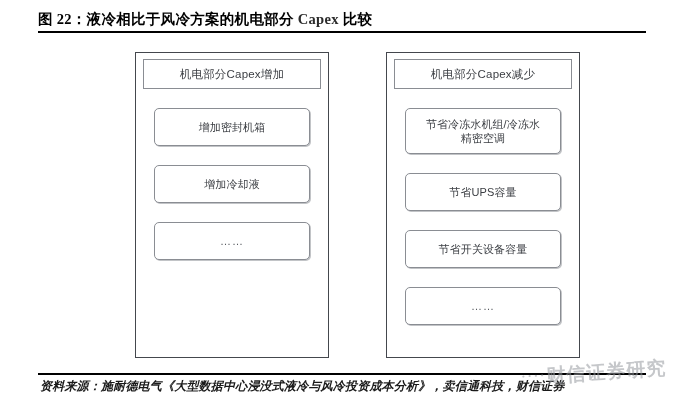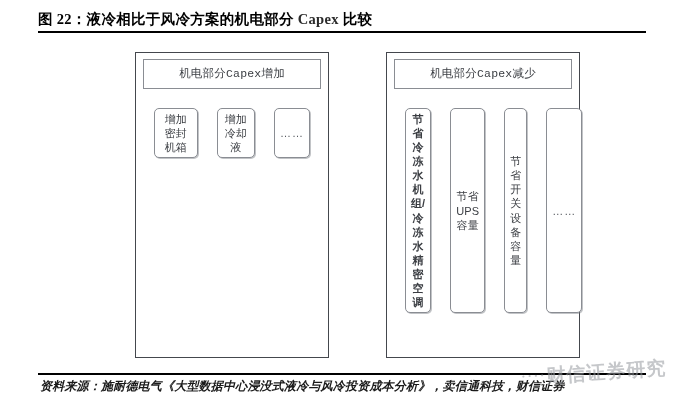--- a/index.html
+++ b/index.html
@@ -82,43 +82,42 @@
     justify-content: center;
     background: #ffffff;
     margin-bottom: 8px;
   }
   .col-header-text {
     font-size: 11.5px;
     color: #3a3d42;
     letter-spacing: 0.2px;
     line-height: 1.1;
     text-align: center;
-    font-family: Liberation Mono, monospace;
   }
 
   .items {
     display: flex;
-    flex-direction: row;
+    flex-direction: column;
     gap: 19px;
     padding: 11px 11px;
   }
 
   .item-box {
     box-sizing: border-box;
     border: 1.2px solid #8a8d93;
     border-radius: 5px;
     background: #ffffff;
     box-shadow: 1px 1px 0 rgba(120,124,130,0.45);
     min-height: 38px;
     display: flex;
     align-items: center;
     justify-content: center;
     padding: 3px 5px;
   }
-  .item-box.tall { min-height: 46px; font-weight: bold; }
+  .item-box.tall { min-height: 46px; }
 
   .item-text {
     font-size: 11px;
     line-height: 1.28;
     color: #3a3d42;
     text-align: center;
     letter-spacing: 0.1px;
     white-space: pre-line;
   }
   .item-text.ellipsis {

